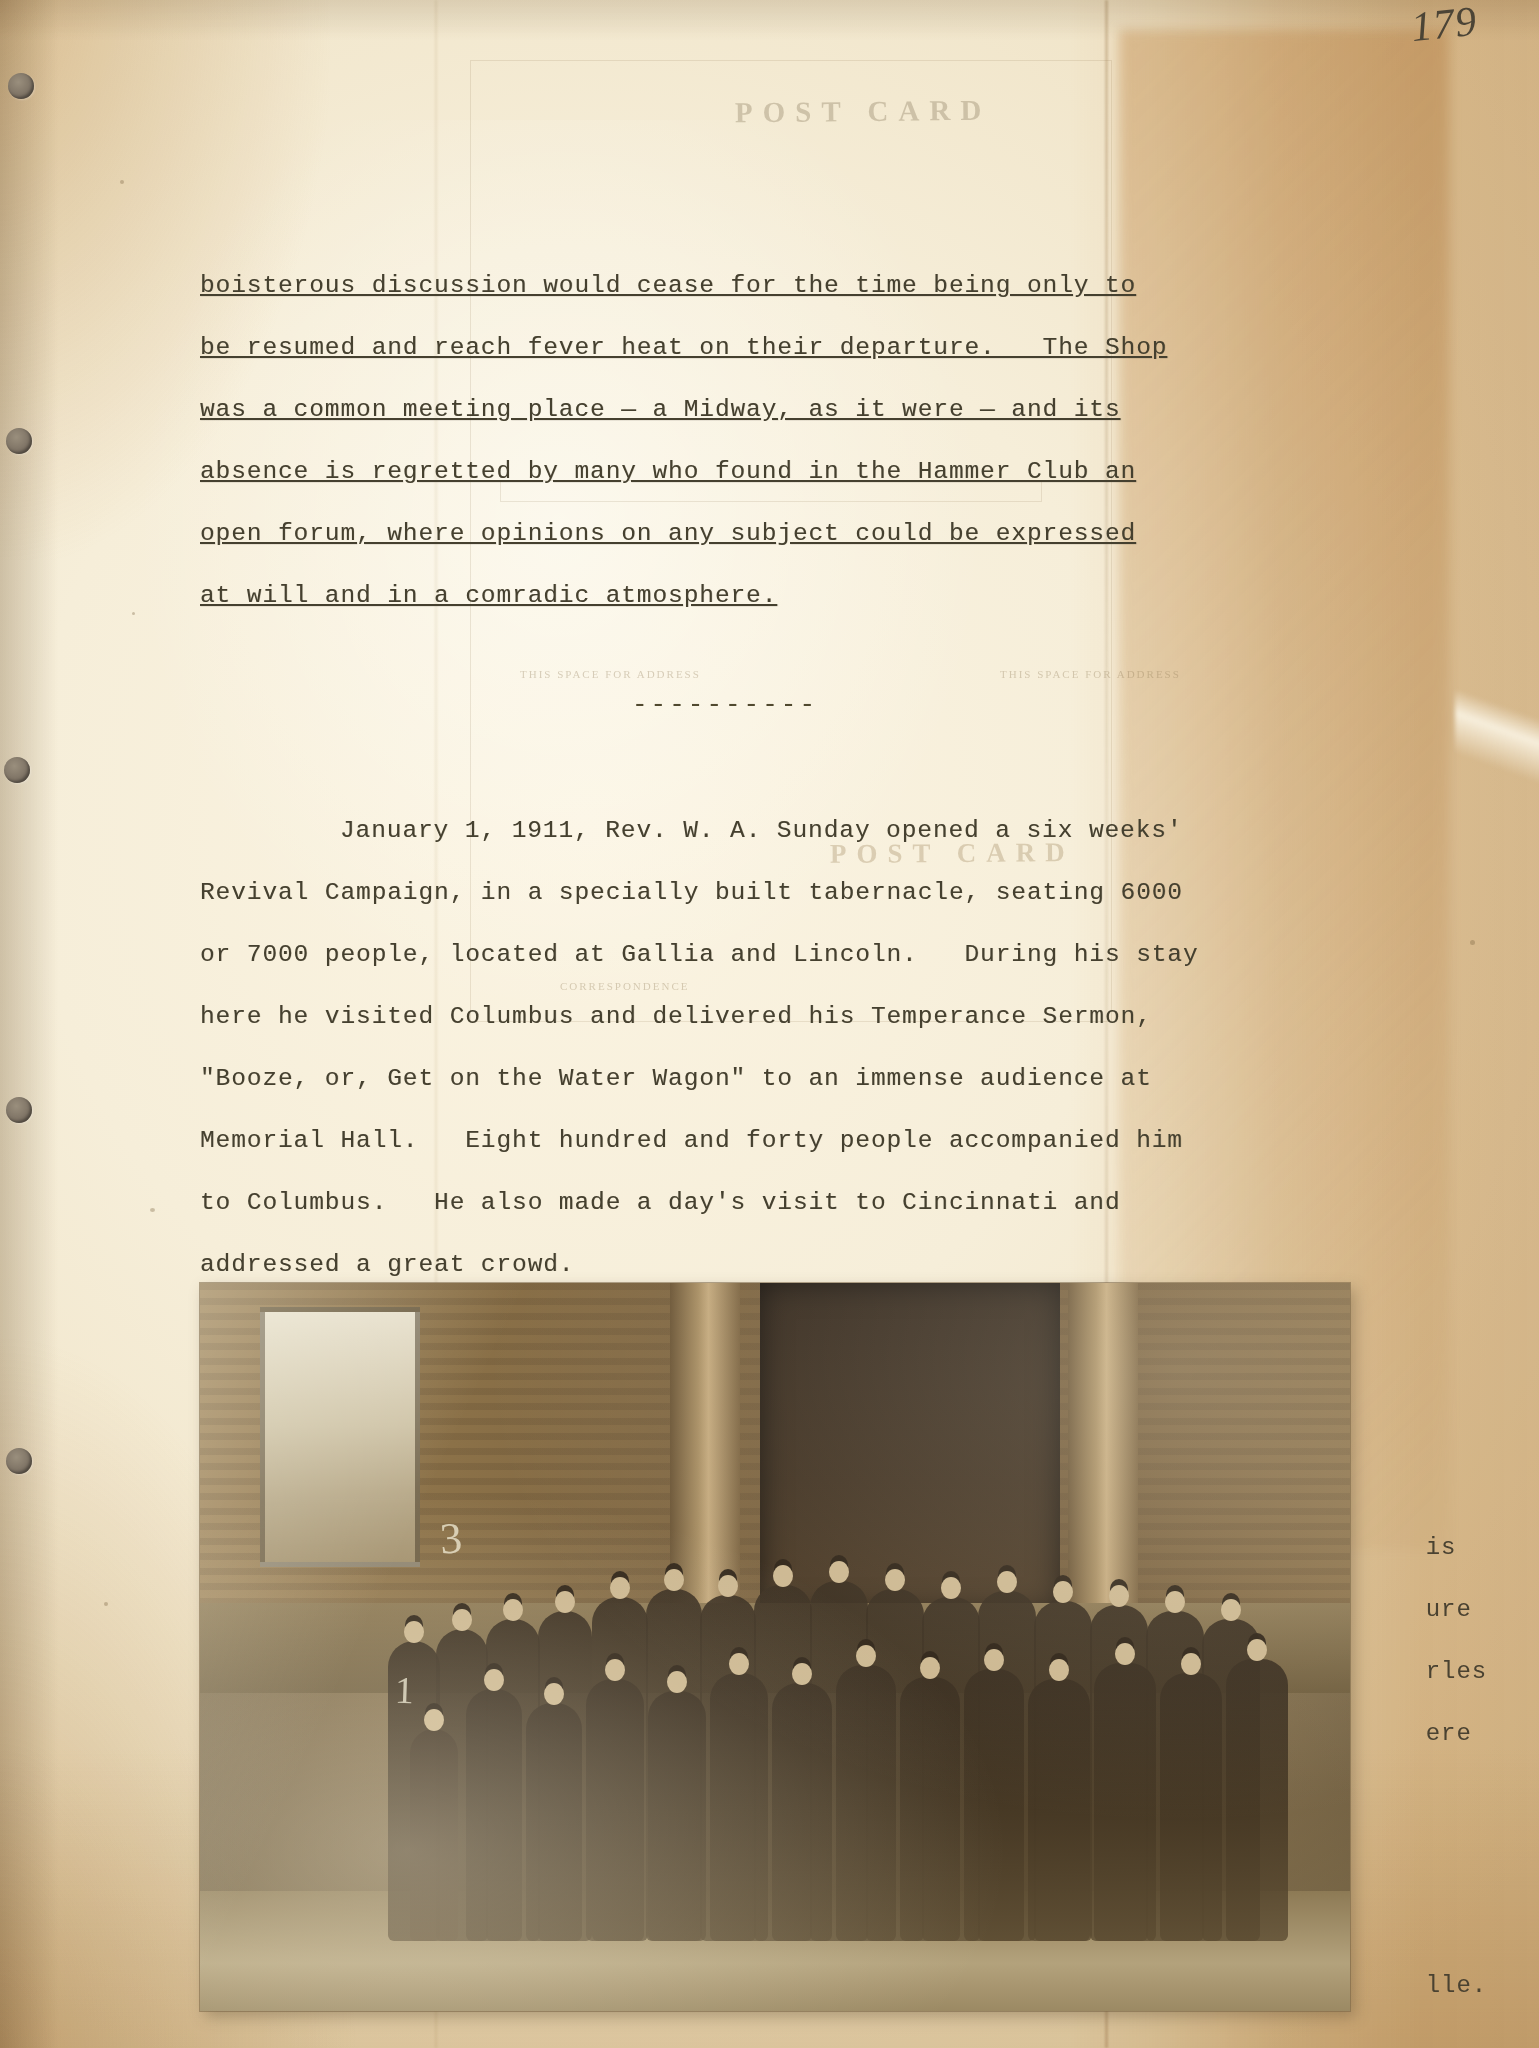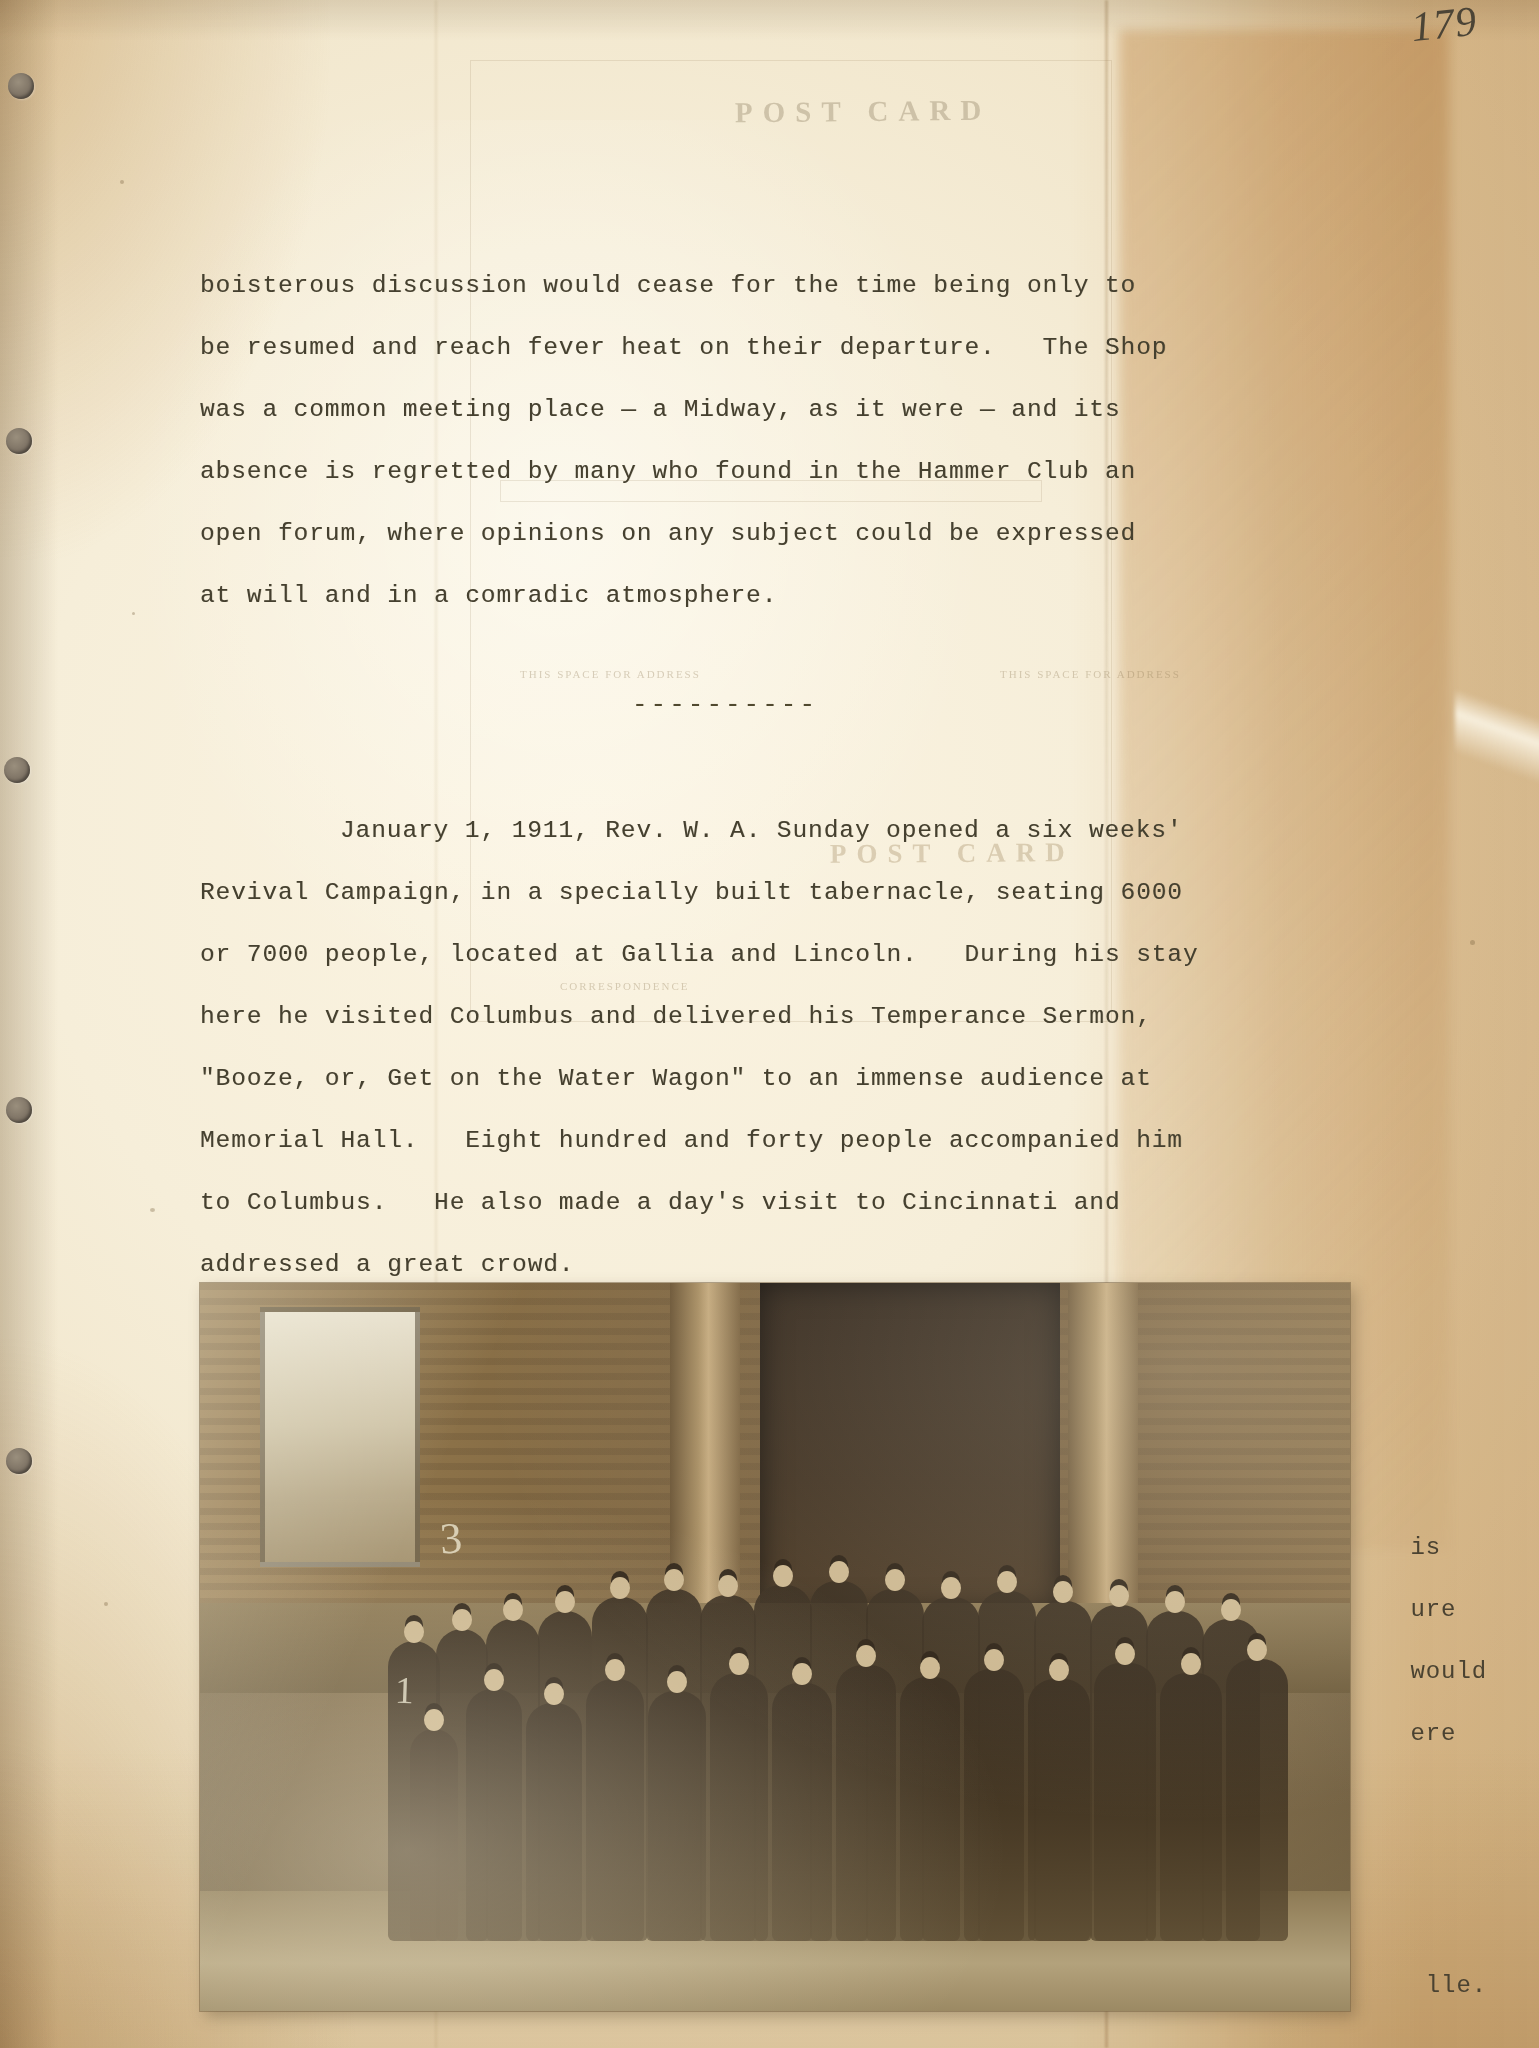--- a/index.html
+++ b/index.html
@@ -171,21 +171,21 @@
     position: absolute;
     left: 200px;
     width: 1190px;
     font-size: 24.5px;
     line-height: 62px;
     letter-spacing: 0.9px;
     color: #45402f;
     text-shadow: 0.4px 0.4px 0px rgba(60,52,36,0.25);
     white-space: pre-wrap;
   }
-  .para1 { top: 255px; }
+  .para1 { top: 255px; text-decoration: underline; }
   .para2 { top: 800px; }
   .para2 .indent { display: inline-block; width: 140px; }
 
   .divider {
     position: absolute;
     top: 690px;
     left: 632px;
     font-size: 26px;
     letter-spacing: 3px;
     color: #50492f;
@@ -350,21 +350,21 @@
 Revival Campaign, in a specially built tabernacle, seating 6000
 or 7000 people, located at Gallia and Lincoln.   During his stay
 here he visited Columbus and delivered his Temperance Sermon,
 "Booze, or, Get on the Water Wagon" to an immense audience at
 Memorial Hall.   Eight hundred and forty people accompanied him
 to Columbus.   He also made a day's visit to Cincinnati and
 addressed a great crowd.</span></div>
 
   <div class="side-text s1" style="white-space: pre-line;">is
 ure
-would
+rles
 ere</div>
   <div class="side-text s2" style="white-space: pre-line;">lle.</div>
 
   <div class="photo-frame">
     <div class="photo-inner">
       <div class="bldg">
         <div class="window win1"></div>
         <div class="column col1"></div>
         <div class="doorway"></div>
         <div class="column col2"></div>

